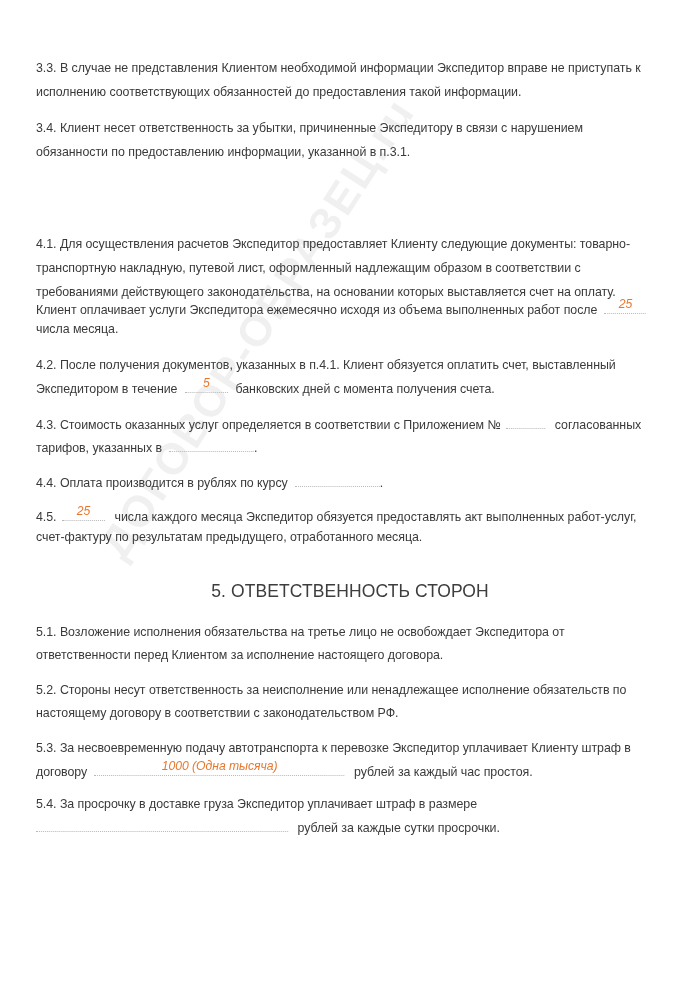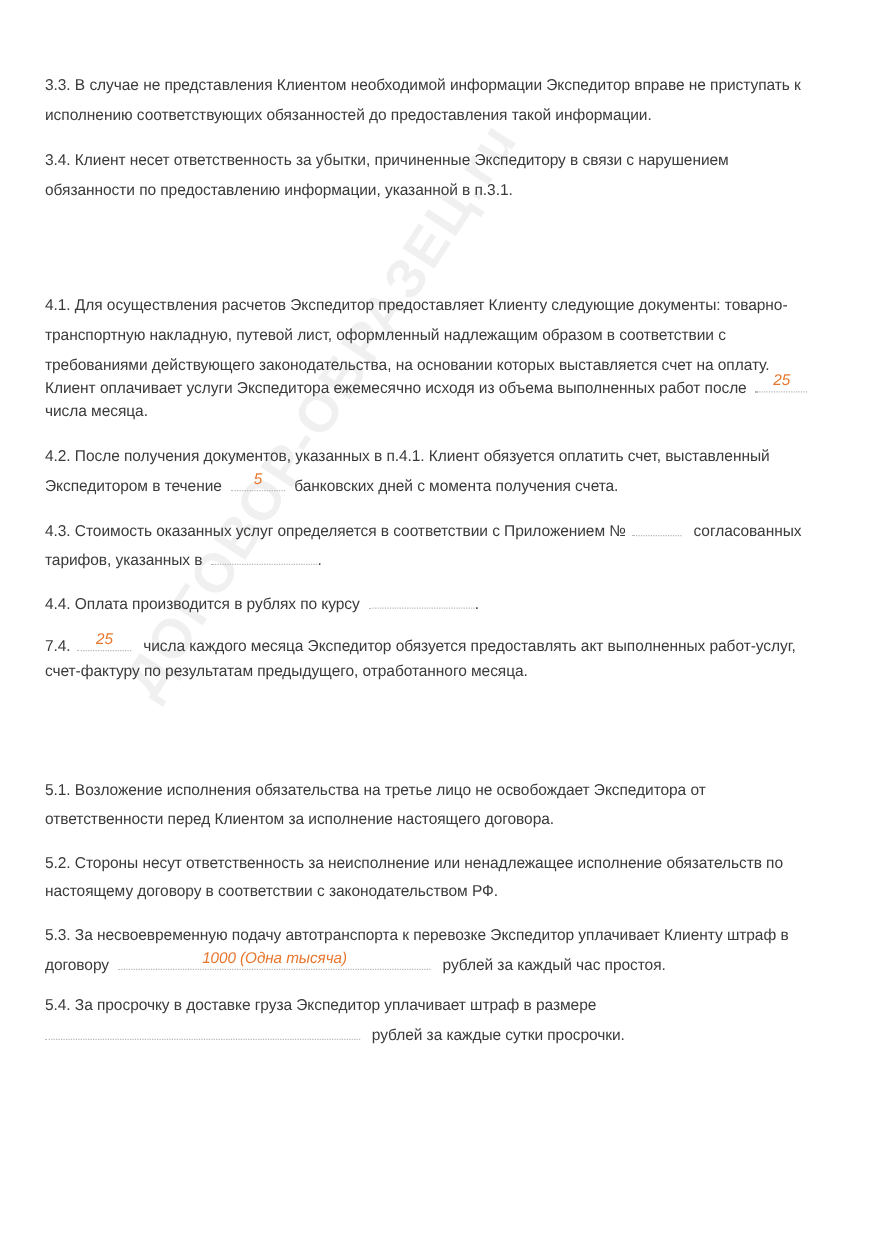--- a/index.html
+++ b/index.html
@@ -82,28 +82,29 @@
   </div>
 
   <div class="line" style="top:473px">
     <span>4.4. Оплата производится в рублях по курсу</span>
     <span class="field" style="width:86px;margin-left:4px">
       <span class="val"></span>
     </span><span>.</span>
   </div>
 
   <div class="line" style="top:507px">
-    <span>7.4.</span>
+    <span>4.5.</span>
     <span class="field" style="width:44px;margin:0 6px 0 2px">
       <span class="val">25</span>
     </span>
     <span>числа каждого месяца Экспедитор обязуется предоставлять акт выполненных работ-услуг,</span>
   </div>
   <div class="line" style="top:529px">счет-фактуру по результатам предыдущего, отработанного месяца.</div>
 
+  <div class="heading" style="top:580px">5. ОТВЕТСТВЕННОСТЬ СТОРОН</div>
 
   <div class="line" style="top:624px">5.1. Возложение исполнения обязательства на третье лицо не освобождает Экспедитора от</div>
   <div class="line" style="top:647px">ответственности перед Клиентом за исполнение настоящего договора.</div>
 
   <div class="line" style="top:682px">5.2. Стороны несут ответственность за неисполнение или ненадлежащее исполнение обязательств по</div>
   <div class="line" style="top:705px">настоящему договору в соответствии с законодательством РФ.</div>
 
   <div class="line" style="top:740px">5.3. За несвоевременную подачу автотранспорта к перевозке Экспедитор уплачивает Клиенту штраф в</div>
   <div class="line" style="top:762px">
     <span>договору</span>

